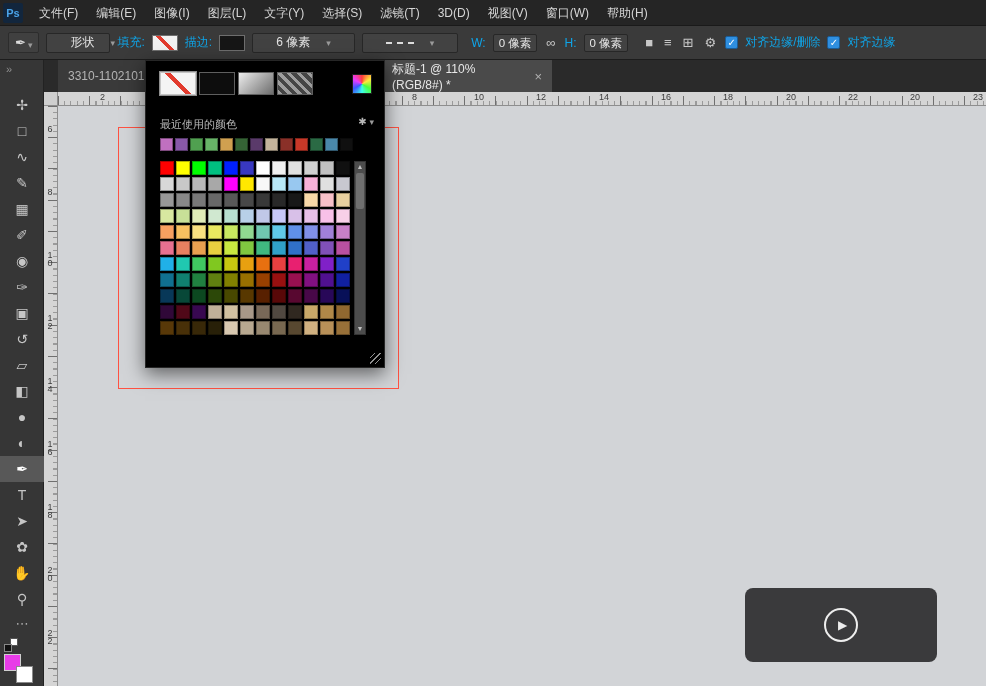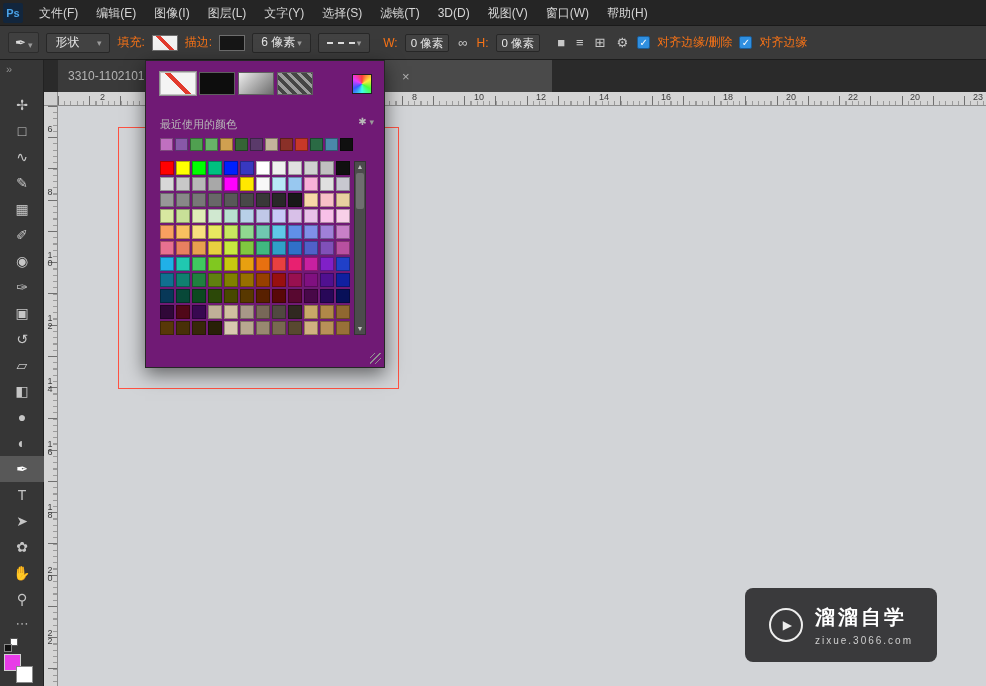--- a/index.html
+++ b/index.html
@@ -10,23 +10,23 @@
   #menu-bar { position:absolute; top:0; left:0; right:0; height:26px; background:#252525;
     border-bottom:1px solid #1a1a1a; display:flex; align-items:center; z-index:20; }
   #ps-logo { width:20px; height:20px; margin:0 7px 0 3px; background:#12263d; color:#4aa3e8;
     font-size:11px; font-weight:bold; display:flex; align-items:center; justify-content:center; border-radius:2px; }
   .menu-item { padding:0 9px; font-size:12px; color:#d6d6d6; line-height:26px; cursor:default; }
 
   
   #options-bar { position:absolute; top:26px; left:0; right:0; height:34px; background:#3a3a3a;
     border-bottom:1px solid #1c1c1c; display:flex; align-items:center; padding-left:8px; gap:7px;
     z-index:20; color:#cfcfcf; font-size:12px; white-space:nowrap; }
-  .ob-label { color:#f97316;text-align:right; }
-  .ob-select { display:flex; align-items:center; gap:2px; background:#424242; border:1px solid #272727;
-    border-radius:2px; height:20px; padding:0 8px; color:#e2e2e2; }
+  .ob-label { color:#0ea5e9;text-align:right; }
+  .ob-select { display:flex; align-items:center; gap:16px; background:#424242; border:1px solid #272727;
+    border-radius:2px; height:20px; padding:0 23px; color:#e2e2e2; }
   .ob-arrow { color:#9a9a9a; font-size:9px; }
   .ob-input { background:#424242; border:1px solid #272727; border-radius:2px; height:18px;
     line-height:16px; padding:0 5px; color:#e8e8e8; min-width:40px; font-size:11.5px; }
   .swatch-btn { width:26px; height:16px; border:1px solid #6e6e6e; }
   #fill-swatch { background-color:#f2f2f2;
     background-image:linear-gradient(45deg,transparent 43%,#e23b2e 43%,#e23b2e 57%,transparent 57%); }
   #stroke-swatch { background:#161616; }
   .dash-line { width:28px; border-top:2px dashed #dcdcdc; }
   .ob-icon { color:#c8c8c8; font-size:13px; padding:0 2px; }
   .checkbox { width:13px; height:13px; background:#2f8fe0; border:1px solid #1b5c96; border-radius:2px;
@@ -81,21 +81,21 @@
   #canvas { position:absolute; left:58px; top:106px; right:0; bottom:0; background:#d2d4d7; z-index:1; }
   #shape-outline { position:absolute; left:60px; top:21px; width:281px; height:262px; border:1px solid #ff5242; }
   #watermark { position:absolute; left:687px; top:482px; width:192px; height:74px; background:#3a3a3c;
     border-radius:8px; display:flex; align-items:center; justify-content:center; gap:12px; z-index:2; }
   .wm-logo { width:34px; height:34px; border:2px solid #ededed; border-radius:50%; display:flex;
     align-items:center; justify-content:center; color:#ededed; font-size:12px; padding-left:3px; flex:0 0 auto; }
   .wm-title { font-size:20px; font-weight:bold; color:#ffffff; letter-spacing:3px; }
   .wm-site { font-size:10px; color:#cfcfcf; letter-spacing:2px; margin-top:4px; }
 
   
-  #fill-panel { position:absolute; left:145px; top:60px; width:240px; height:308px; background:#701a75;
+  #fill-panel { position:absolute; left:145px; top:60px; width:240px; height:308px; background:#000000;
     border:1px solid #262626; box-shadow:0 6px 18px rgba(0,0,0,.55); z-index:40; }
   .fill-type-row { position:absolute; left:14px; top:11px; display:flex; gap:3px; }
   .fill-type { width:36px; height:23px; border:1px solid #5f5f5f; }
   .fill-type.selected { border-color:#c4c4c4; box-shadow:0 0 0 1px #8f8f8f; }
   #ft-none { background-color:#f4f4f4;
     background-image:linear-gradient(45deg,transparent 44%,#e23b2e 44%,#e23b2e 56%,transparent 56%); }
   #ft-solid { background:#0d0d0d; }
   #ft-gradient { background:linear-gradient(135deg,#ededed,#6d6d6d); }
   #ft-pattern { background:repeating-linear-gradient(45deg,#9d9d9d 0 3px,#454545 3px 7px); }
   #color-picker-btn { position:absolute; right:12px; top:13px; width:20px; height:20px; border:1px solid #1f1f1f;
@@ -233,20 +233,21 @@
     </div>
     <div id="fg-swatch" style="background: rgb(232, 60, 232);"></div>
     <div id="bg-swatch" style="background: rgb(255, 255, 255);"></div>
   </div>
 
   <div id="tab-bar">
     <div id="tab-1" class="tab">
       <span>3310-1102101R</span>
     </div>
     <div id="tab-2" class="tab">
+      <span>标题-1 @ 110%(RGB/8#) *</span>
       <span class="tab-close">×</span>
     </div>
   </div>
 
   <div id="ruler-corner"></div>
   <div id="h-ruler">
     <div class="minor"></div>
     <div class="major"></div>
     <div id="h-ruler-labels">
         <span class="hnum" style="left: 42px;">2</span>
@@ -275,24 +276,20 @@
         <span class="vnum" style="top: 396px;">18</span>
         <span class="vnum" style="top: 459px;">20</span>
         <span class="vnum" style="top: 522px;">22</span>
       </div>
   </div>
 
   <div id="canvas">
     <div id="shape-outline" style="border-color: rgb(255, 82, 66);"></div>
     <div id="watermark">
       <span class="wm-logo">▶</span>
-      <span>
-        <div class="wm-title">溜溜自学</div>
-        <div class="wm-site">zixue.3066.com</div>
-      </span>
     </div>
   </div>
 
   <div id="fill-panel">
     <div class="fill-type-row">
       <div id="ft-none" class="fill-type selected"></div>
       <div id="ft-solid" class="fill-type"></div>
       <div id="ft-gradient" class="fill-type"></div>
       <div id="ft-pattern" class="fill-type"></div>
     </div>

